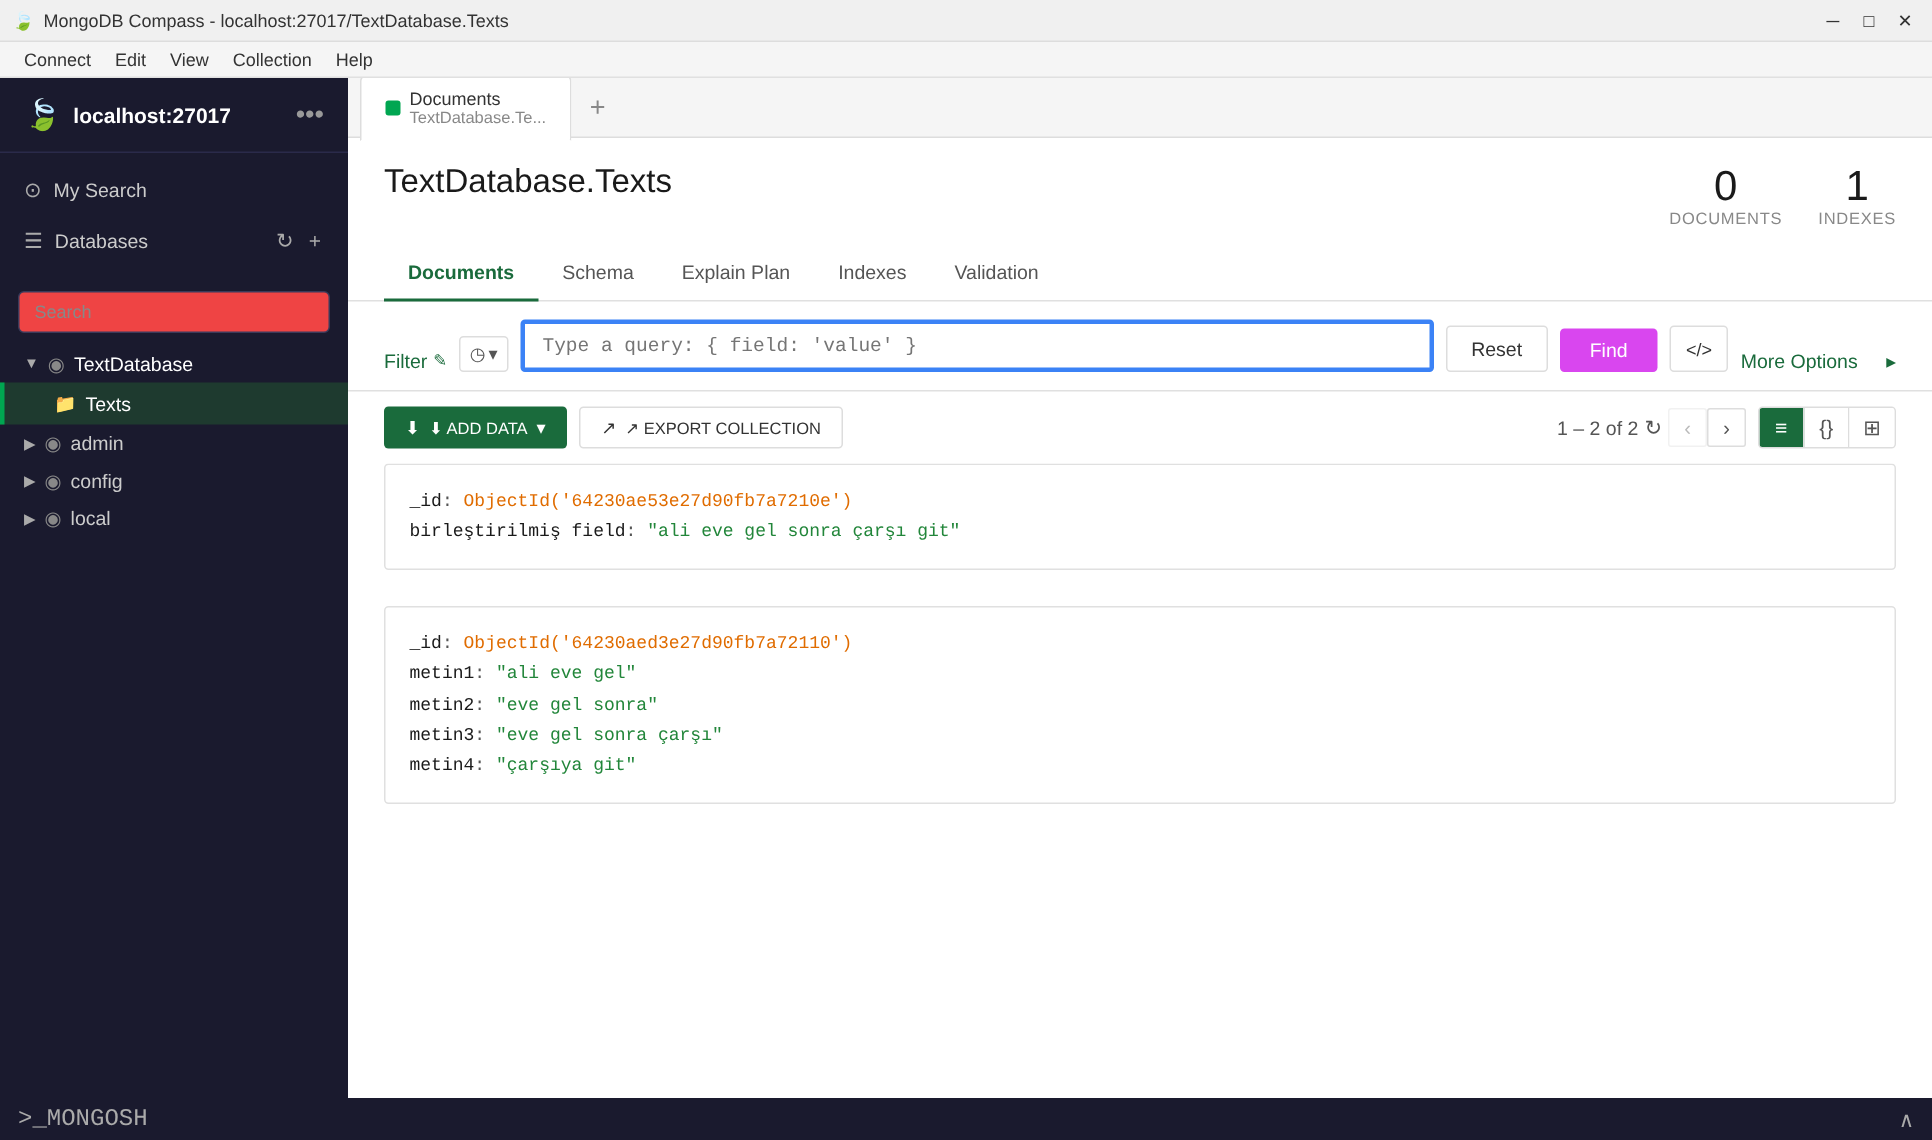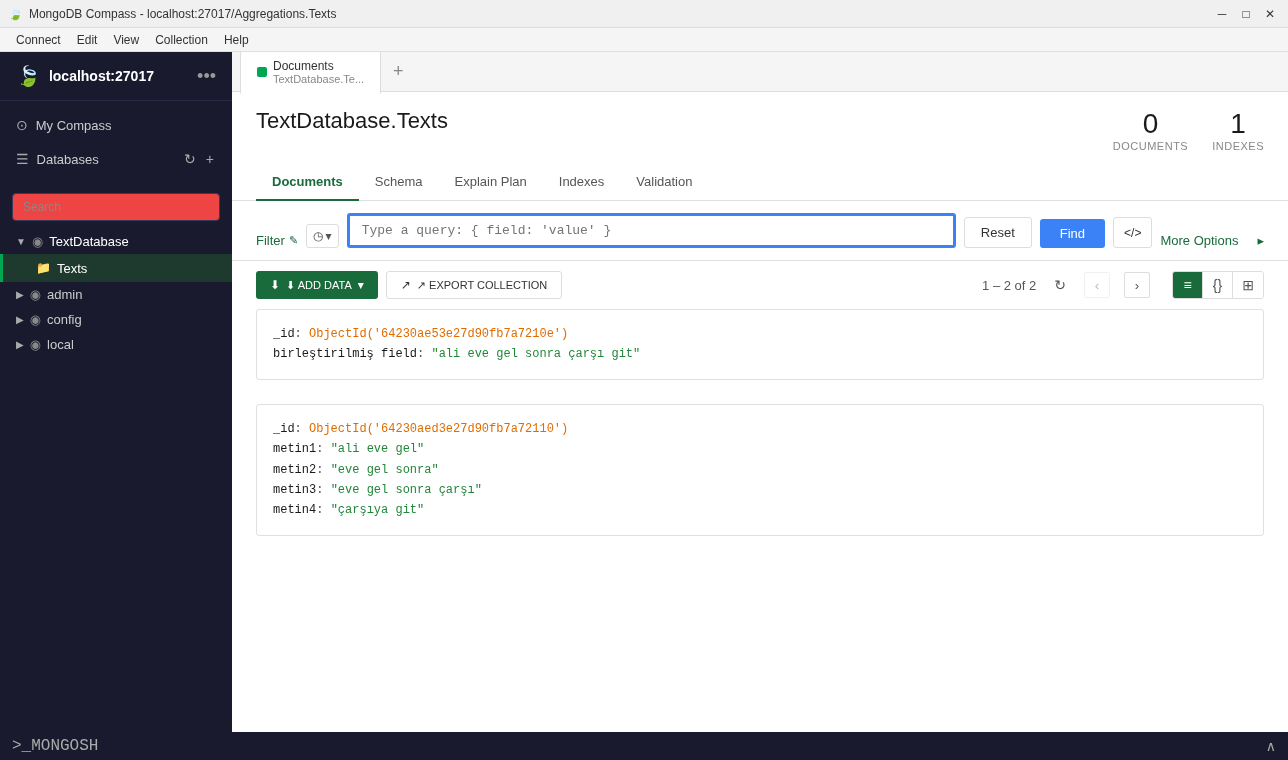--- a/index.html
+++ b/index.html
@@ -65,31 +65,31 @@
     .collection-tabs { padding: 0 24px; border-bottom: 1px solid #e0e0e0; display: flex; gap: 0; flex-shrink: 0; margin-top: 12px; }
     .coll-tab { padding: 10px 16px; font-size: 13px; color: #555; cursor: pointer; border-bottom: 2px solid transparent; margin-bottom: -1px; }
     .coll-tab.active { color: #1a6b3c; border-bottom: 2px solid #1a6b3c; font-weight: 600; }
     
     
     .toolbar { padding: 12px 24px; display: flex; align-items: flex-end; gap: 8px; flex-shrink: 0; border-bottom: 1px solid #e0e0e0; }
     .filter-label { font-size: 13px; color: #1a6b3c; display: flex; align-items: center; gap: 4px; cursor: pointer; }
     .options-dropdown { display: flex; align-items: center; gap: 2px; padding: 4px 6px; border: 1px solid #ddd; border-radius: 3px; cursor: pointer; font-size: 12px; color: #555; }
     .query-input { flex: 1; padding: 7px 12px; border: 3px solid #3b82f6; border-radius: 3px; font-size: 13px; color: #737373; font-family: 'Courier New', monospace; outline: none; }
     .btn-reset { padding: 7px 16px; background: #fff; border: 1px solid #ddd; border-radius: 3px; font-size: 13px; cursor: pointer; color: #333; }
-    .btn-find { padding: 7px 20px; background: #3b82f6; border: none; border-radius: 3px; font-size: 13px; color: #fff; cursor: pointer; font-weight: 500; }
+    .btn-find { padding: 7px 20px; background: #d946ef; border: none; border-radius: 3px; font-size: 13px; color: #fff; cursor: pointer; font-weight: 500; }
     .btn-brackets { padding: 7px 10px; background: #fff; border: 1px solid #ddd; border-radius: 3px; font-size: 13px; cursor: pointer; color: #333; }
     .more-options { font-size: 13px; color: #1a6b3c; cursor: pointer; display: flex; align-items: center; gap: 19px; }
     
     
     .actions-row { padding: 10px 24px; display: flex; align-items: center; justify-content: space-between; flex-shrink: 0; }
     .actions-left { display: flex; gap: 8px; }
     .btn-add-data { background: #1a6b3c; border: none; border-radius: 3px; color: #fff; padding: 6px 14px; font-size: 12px; cursor: pointer; display: flex; align-items: center; gap: 6px; font-weight: 500; }
     .btn-export { background: #fff; border: 1px solid #ddd; border-radius: 3px; color: #333; padding: 6px 14px; font-size: 12px; cursor: pointer; display: flex; align-items: center; gap: 6px; }
     
-    .pagination { display: flex; align-items: center; gap: 14px; font-size: 13px; color: #555; justify-content: center; }
+    .pagination { display: flex; align-items: center; gap: 0; font-size: 13px; color: #555; justify-content: center; }
     .refresh-btn { background: none; border: none; cursor: pointer; color: #555; font-size: 14px; padding: 4px; }
     .nav-btn { background: #fff; border: 1px solid #ddd; border-radius: 2px; width: 26px; height: 26px; display: flex; align-items: center; justify-content: center; cursor: pointer; color: #555; }
     .nav-btn.disabled { opacity: 0.4; cursor: default; }
     .view-btns { display: flex; border: 1px solid #ddd; border-radius: 3px; overflow: hidden; margin-left: 8px; }
     .view-btn { width: 30px; height: 26px; display: flex; align-items: center; justify-content: center; cursor: pointer; background: #fff; border: none; color: #555; font-size: 14px; }
     .view-btn.active { background: #1a6b3c; color: #fff; }
     .view-btn:not(:last-child) { border-right: 1px solid #ddd; }
     
     
     .documents-area { flex: 1; overflow-y: auto; padding: 0 24px; }
@@ -104,21 +104,21 @@
     .bottombar { background: #1a1a2e; height: 28px; display: flex; align-items: center; padding: 0 12px; flex-shrink: 0; }
     .mongosh-label { color: #aaa; font-size: 16px; font-family: Liberation Mono, monospace; }
     .mongosh-expand { margin-left: auto; color: #aaa; font-size: 14px; cursor: pointer; }
   </style>
 </head>
 <body>
 
 <div class="titlebar">
   <div class="titlebar-title">
     <span style="color:#00a651;">🍃</span>
-    <span>MongoDB Compass - localhost:27017/Aggregations.Texts</span>
+    <span>MongoDB Compass - localhost:27017/TextDatabase.Texts</span>
   </div>
   <div class="titlebar-controls">
     <button class="titlebar-btn">─</button>
     <button class="titlebar-btn">□</button>
     <button class="titlebar-btn">✕</button>
   </div>
 </div>
 
 <div class="menubar">
   <span class="menu-item">Connect</span>
@@ -135,21 +135,21 @@
       <div class="sidebar-logo">
         <span class="sidebar-logo-icon">🍃</span>
         <span class="sidebar-hostname">localhost:27017</span>
       </div>
       <span class="sidebar-more-btn">•••</span>
     </div>
 
     <div class="sidebar-nav">
       <div class="sidebar-nav-item">
         <span class="nav-icon">⊙</span>
-        <span>My Compass</span>
+        <span>My Search</span>
       </div>
       <div class="sidebar-nav-item">
         <span class="nav-icon">☰</span>
         <span>Databases</span>
         <span style="margin-left:auto; display:flex; gap:6px;">
           <button class="sidebar-action-btn">↻</button>
           <button class="sidebar-action-btn">+</button>
         </span>
       </div>
     </div>

